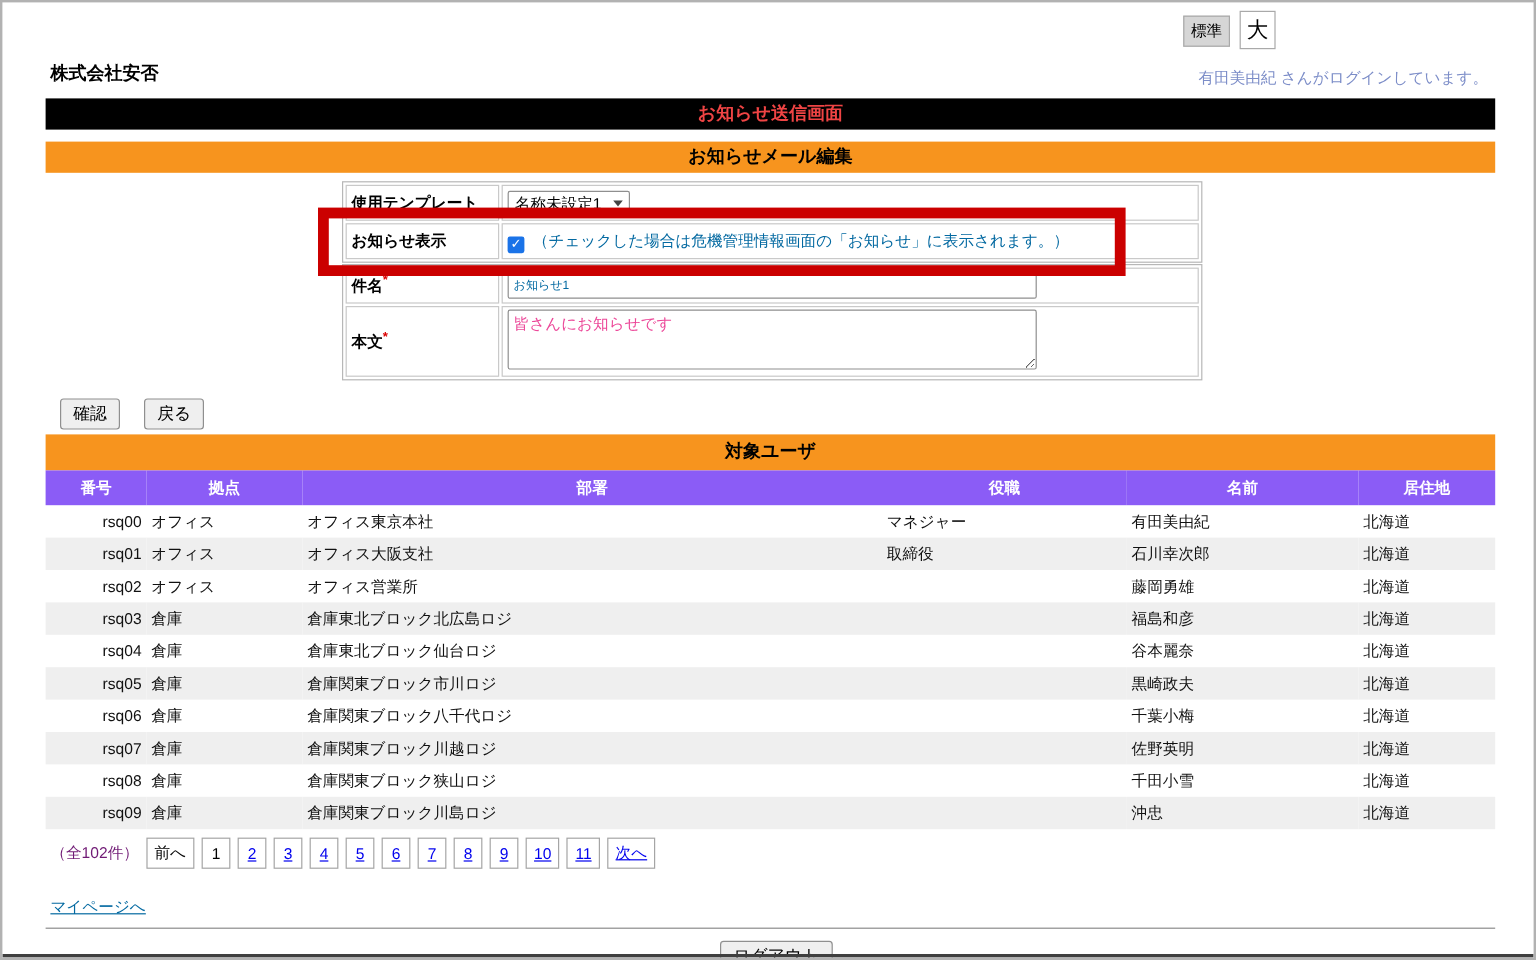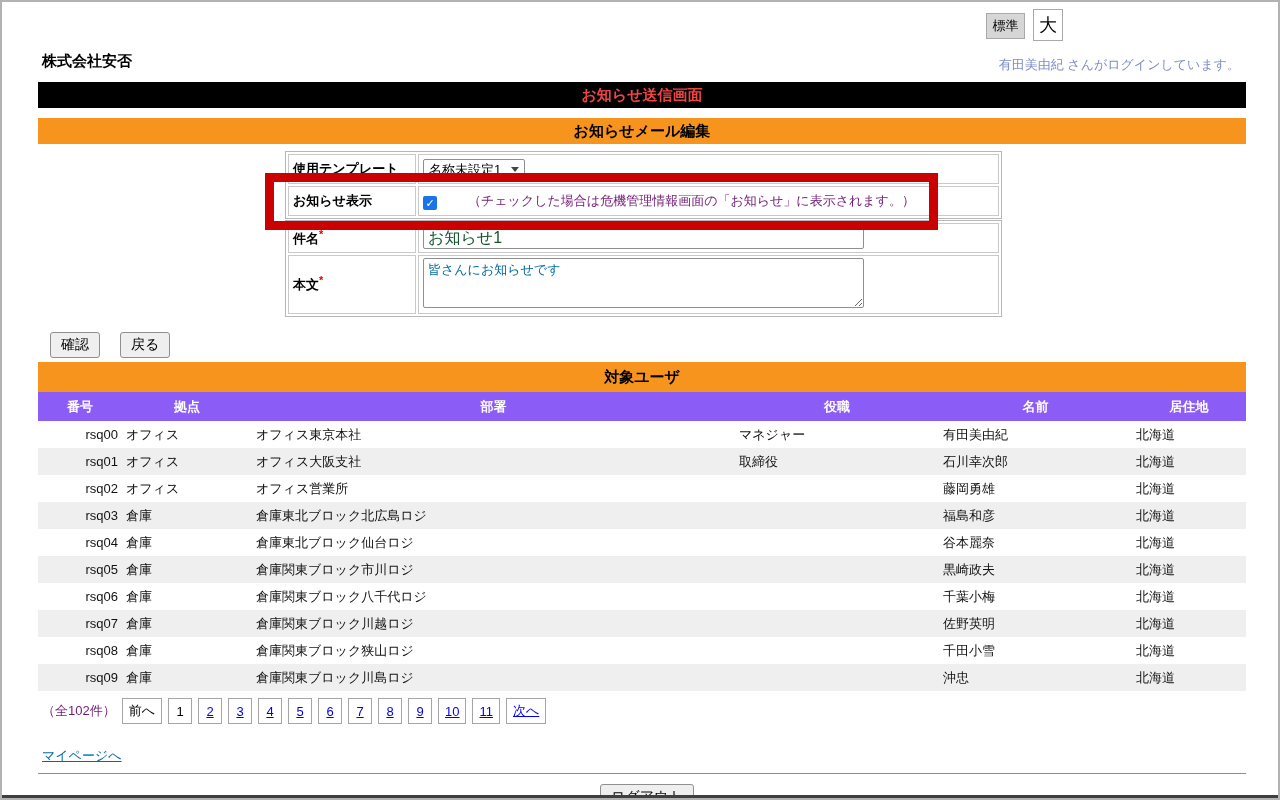--- a/index.html
+++ b/index.html
@@ -49,29 +49,29 @@
     width: 102px; height: 22px; border: 1px solid #8f8f8f; border-radius: 2px;
     background: #fff; padding: 0 5px; font-size: 13px; margin-top: 1px;
   }
   .caret { width: 0; height: 0; border-left: 4px solid transparent; border-right: 4px solid transparent; border-top: 5px solid #444; }
 
   .chk {
     display: inline-block; width: 14px; height: 14px; border-radius: 2px;
     background: #1a73e8; color: #fff; font-size: 11px; line-height: 14px;
     text-align: center; vertical-align: -2px; margin-right: 7px;
   }
-  .note { font-size: 13px; color: #701a75; margin-left: 24px; }
+  .note { font-size: 13px; color: #0369a1; }
 
   .txt-input {
     width: 441px; height: 22px; border: 1px solid #8f8f8f; border-radius: 2px;
-    font-size: 16px; padding: 1px 4px; font-family: inherit; color: #14532d;
+    font-size: 10px; padding: 1px 4px; font-family: inherit; color: #0369a1;
   }
   .txt-area {
     width: 441px; height: 50px; border: 1px solid #8f8f8f; border-radius: 2px;
-    font-size: 13px; padding: 2px 4px; font-family: inherit; resize: both; color: #0369a1;
+    font-size: 13px; padding: 2px 4px; font-family: inherit; resize: both; color: #ec4899;
   }
 
   
   .red-box {
     left: 263px; top: 171px; width: 673px; height: 57px;
     border: 9px solid #cb0000; z-index: 60; pointer-events: none;
   }
 
   
   .actions { left: 48px; top: 330px; display: flex; gap: 20px; }

